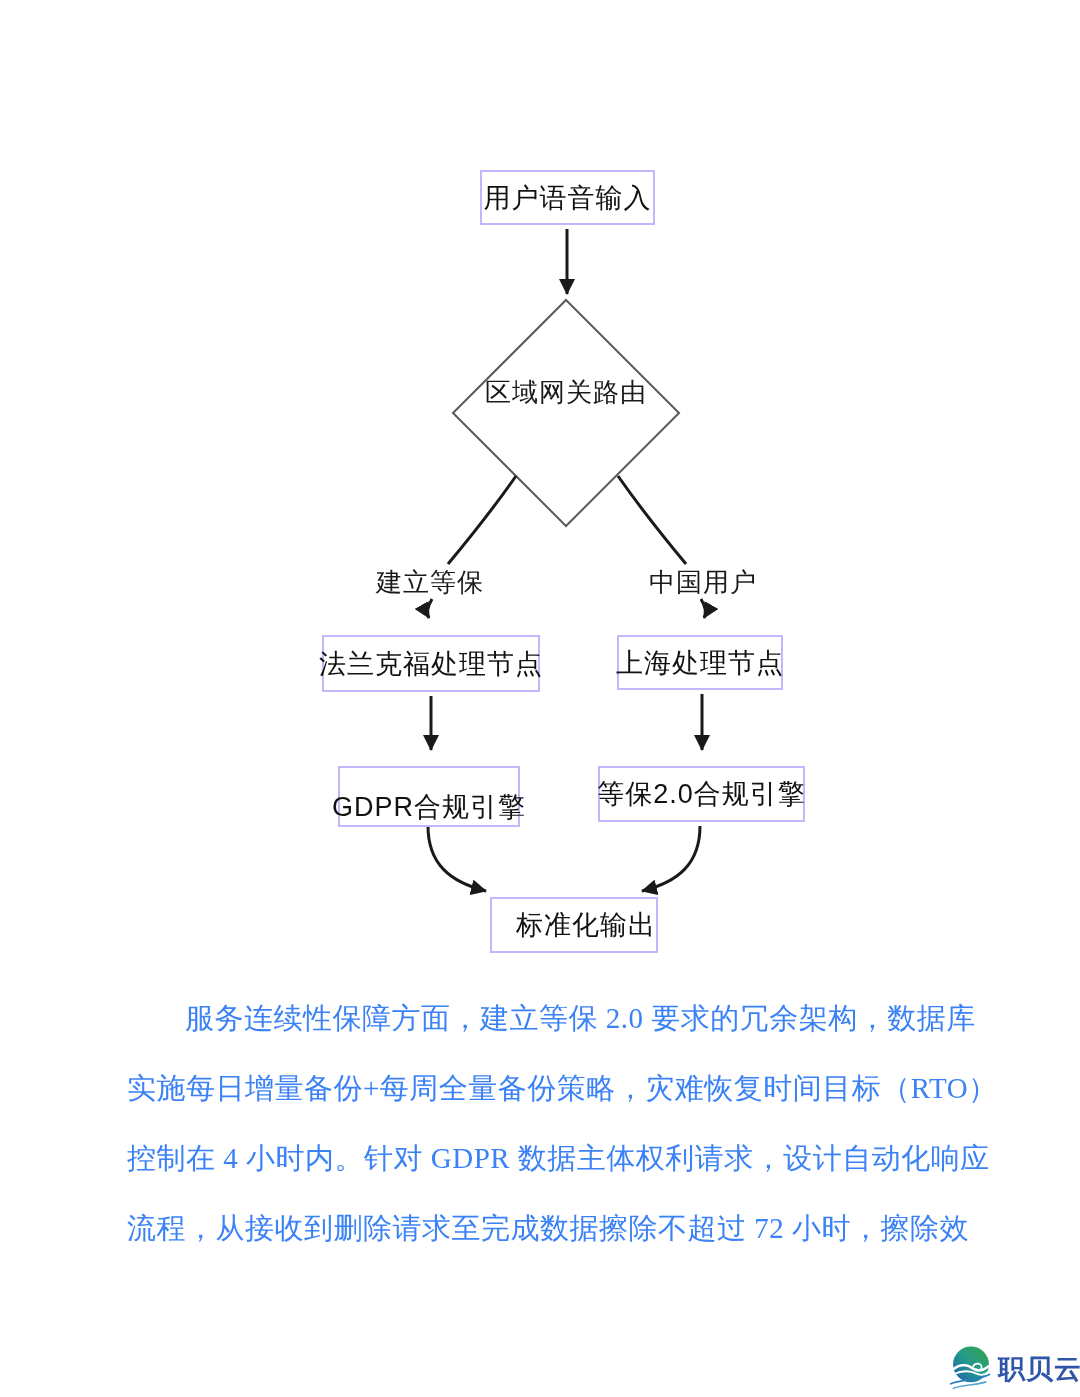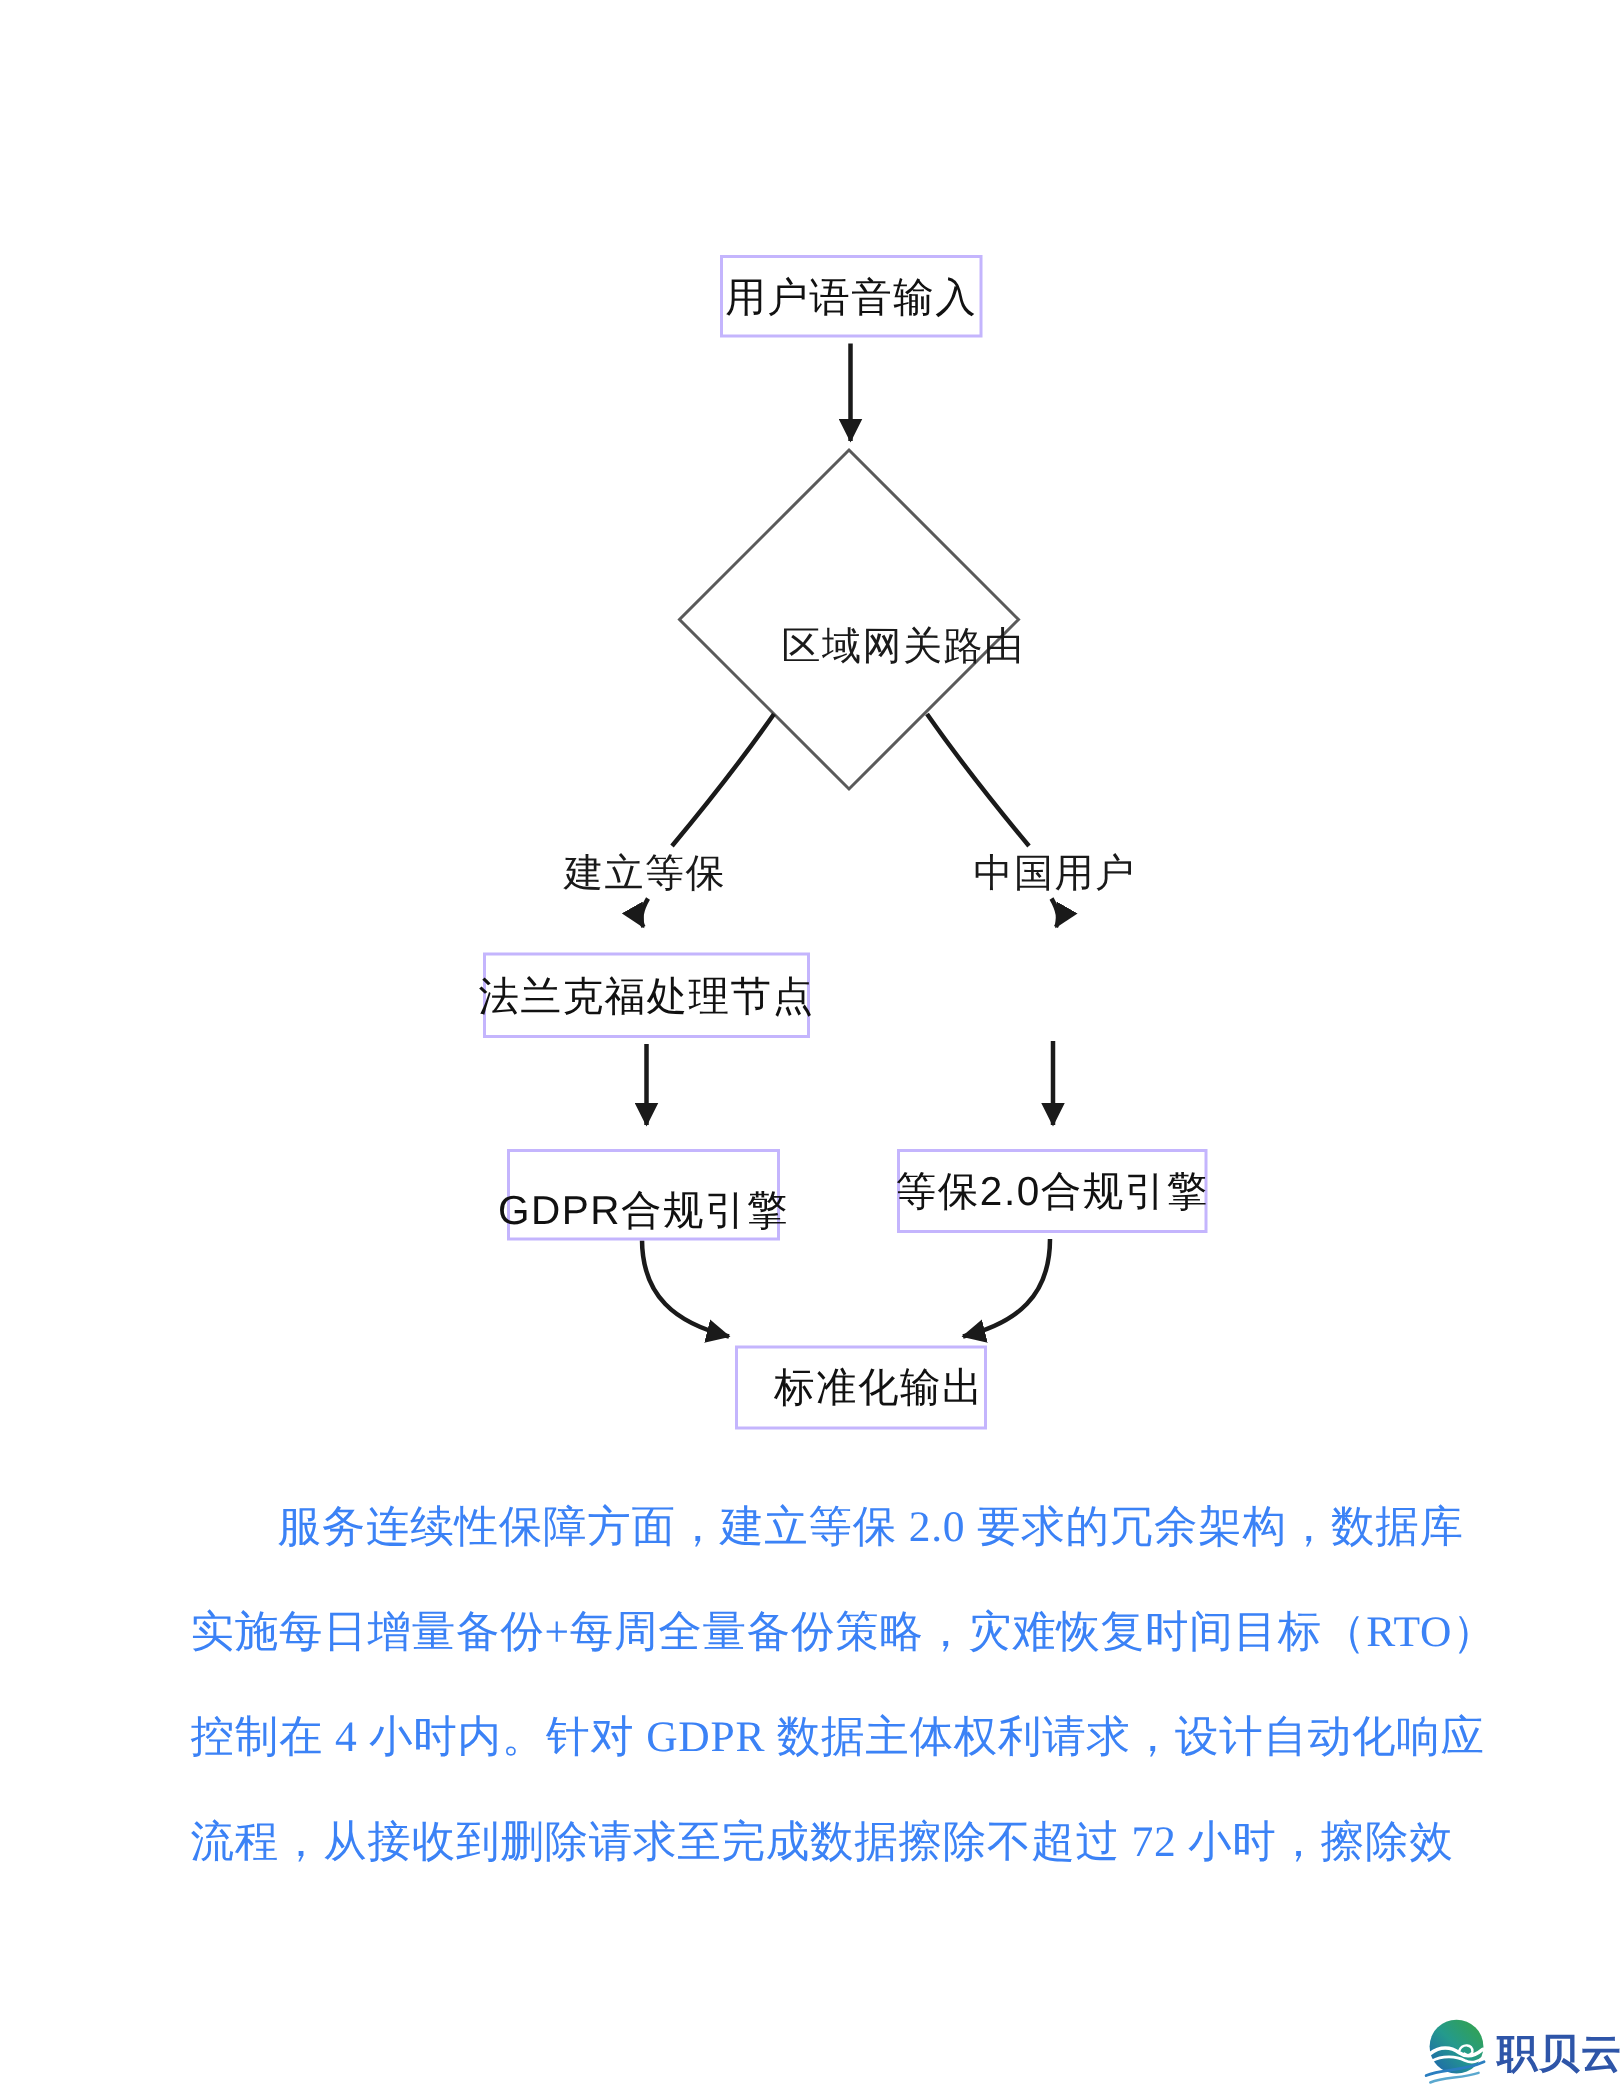--- a/index.html
+++ b/index.html
@@ -38,21 +38,21 @@
   .n-output    { left: 490px; top: 897px; width: 168px; height: 56px; justify-content: flex-end; }
 
   .fc-float-label {
     position: absolute;
     transform: translate(-50%, -50%);
     font-size: 26px;
     color: #1a1a1a;
     letter-spacing: 1px;
     white-space: nowrap;
   }
-  .lbl-diamond { left: 566px; top: 431px; margin-left: 36px; }
+  .lbl-diamond { left: 566px; top: 392px; }
   .lbl-eu      { left: 430px; top: 582px; }
   .lbl-cn      { left: 703px; top: 582px; }
 
   
   .para {
     position: absolute;
     left: 127px;
     top: 983px;
     width: 828px;
     font-family: "Liberation Serif", "DejaVu Serif", serif;
@@ -122,20 +122,23 @@
     </div>
 
     <div class="fc-float-label lbl-diamond">区域网关路由</div>
 
     <div class="fc-float-label lbl-eu">建立等保</div>
     <div class="fc-float-label lbl-cn">中国用户</div>
 
     <div class="fc-box n-frankfurt">
       <span>法兰克福处理节点</span>
     </div>
+    <div class="fc-box n-shanghai">
+      <span>上海处理节点</span>
+    </div>
     <div class="fc-box n-gdpr">
       <span>GDPR合规引擎</span>
     </div>
     <div class="fc-box n-dengbao">
       <span>等保2.0合规引擎</span>
     </div>
     <div class="fc-box n-output">
       <span>标准化输出</span>
     </div>
   </div>

